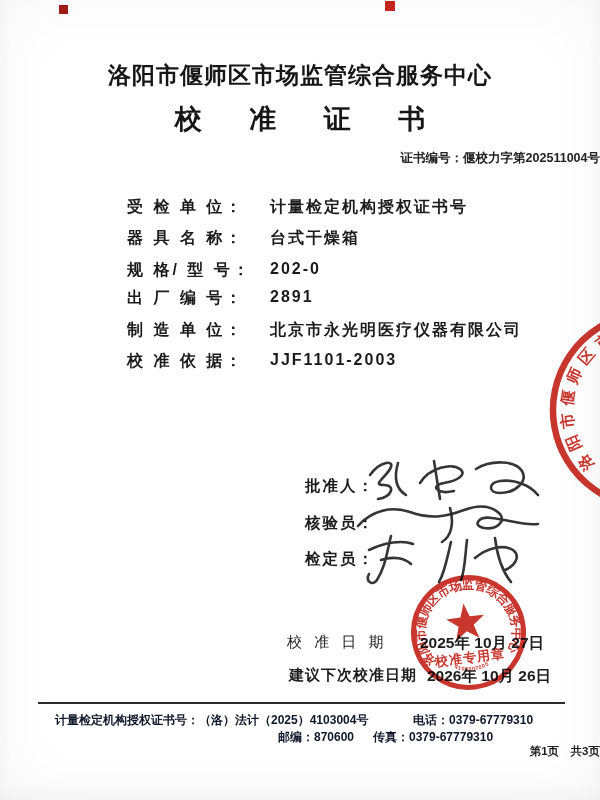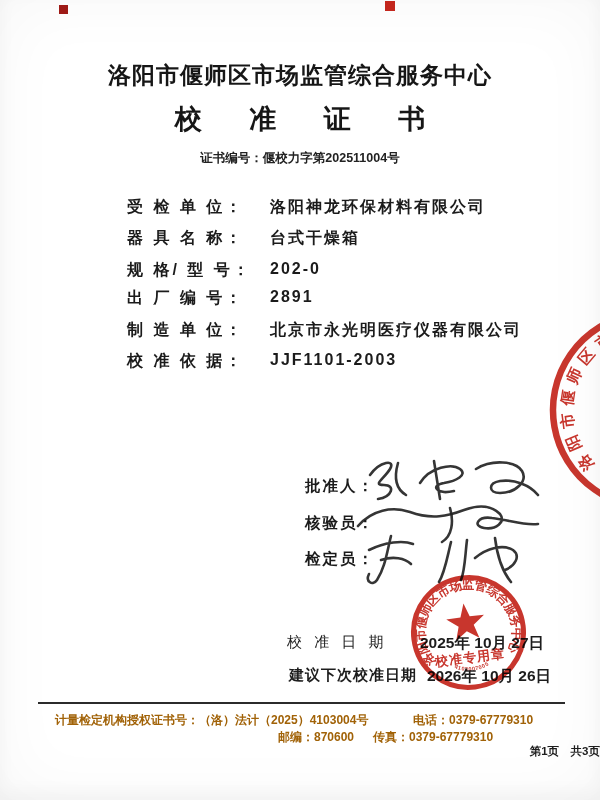--- a/index.html
+++ b/index.html
@@ -5,35 +5,35 @@
   html,body{margin:0;padding:0;background:#e8e8e8;}
   .page{
     position:relative;width:600px;height:800px;background:#ffffff;
     font-family:"Liberation Sans",sans-serif;color:#1d1d1d;overflow:hidden;
     box-shadow:inset 0 0 70px rgba(0,0,0,0.035), inset 0 -8px 18px rgba(0,0,0,0.04);
   }
   .abs{position:absolute;}
   
   .org-title{left:0;right:0;top:60px;text-align:center;font-size:23px;font-weight:bold;letter-spacing:1px;color:#161616;}
   .doc-title{left:0;right:0;top:101px;text-align:center;font-size:27px;font-weight:bold;letter-spacing:20px;padding-left:20px;color:#161616;}
-  .cert-line{left:0;right:0;top:150px;text-align:center;font-size:12.5px;font-weight:bold;color:#222;}
+  .cert-line{left:0;right:0;top:150px;text-align:right;font-size:12.5px;font-weight:bold;color:#222;}
   
   .f-label{left:127px;font-size:16px;font-weight:bold;letter-spacing:3px;white-space:nowrap;color:#1b1b1b;}
   .f-value{left:270px;font-size:16px;font-weight:bold;letter-spacing:2px;white-space:nowrap;color:#1b1b1b;}
   
   .s-label{left:305px;font-size:15.5px;font-weight:bold;letter-spacing:2px;color:#1b1b1b;}
   .sig{stroke:#1f1f1f;stroke-width:2.6;fill:none;stroke-linecap:round;stroke-linejoin:round;opacity:.9;}
   
   .d-label1{left:287px;top:633px;font-size:15px;font-weight:normal;letter-spacing:4px;white-space:nowrap;}
   .d-label2{left:289px;top:666px;font-size:15px;font-weight:bold;letter-spacing:1px;white-space:nowrap;}
   .d-val1{left:420px;top:633px;font-size:15.5px;font-weight:bold;white-space:nowrap;}
   .d-val2{left:427px;top:666px;font-size:15.5px;font-weight:bold;white-space:nowrap;}
   
   .rule{left:38px;top:702px;width:527px;height:2px;background:#2b2b2b;}
-  .ft{font-size:12px;font-weight:bold;white-space:nowrap;color:#a16207;}
+  .ft{font-size:12px;font-weight:bold;white-space:nowrap;color:#0f172a;}
   .ft-r1a{left:55px;top:712px;} .ft-r1b{left:373px;top:712px;padding-left:40px;}
   .ft-r2a{left:55px;top:729px;} .ft-r2b{left:278px;top:729px;} .ft-r2c{left:373px;top:729px;}
   .ft-r3{left:0;right:0;top:744px;text-align:right;font-size:11.5px;font-weight:bold;}
   
   .stamp{mix-blend-mode:multiply;opacity:.92;}
   .stamp text{font-family:"Liberation Sans",sans-serif;font-weight:bold;}
   .red-mark1{left:59px;top:5px;width:9px;height:9px;background:#9e1a16;}
   .red-mark2{left:385px;top:1px;width:10px;height:10px;background:#c3261d;}
 </style>
 </head>
@@ -42,21 +42,21 @@
 <div class="page">
 
   <div class="abs red-mark1"></div>
   <div class="abs red-mark2"></div>
 
   <div class="abs org-title">洛阳市偃师区市场监管综合服务中心</div>
   <div class="abs doc-title">校 准 证 书</div>
   <div class="abs cert-line">证书编号：偃校力字第202511004号</div>
 
   <div class="abs f-label" style="top:197px">受 检 单 位：</div>
-  <div class="abs f-value" style="top:197px">洛阳神龙环保材料有限公司</div>
+  <div class="abs f-value" style="top:197px">计量检定机构授权证书号</div>
 
   <div class="abs f-label" style="top:228px">器 具 名 称：</div>
   <div class="abs f-value" style="top:228px">台式干燥箱</div>
 
   <div class="abs f-label" style="top:260px">规 格/ 型 号：</div>
   <div class="abs f-value" style="top:260px">202-0</div>
 
   <div class="abs f-label" style="top:288px">出 厂 编 号：</div>
   <div class="abs f-value" style="top:288px">2891</div>
 

